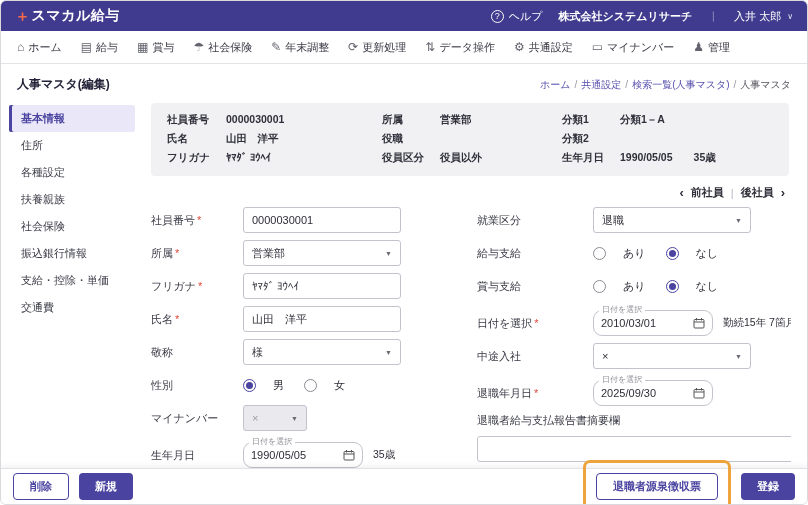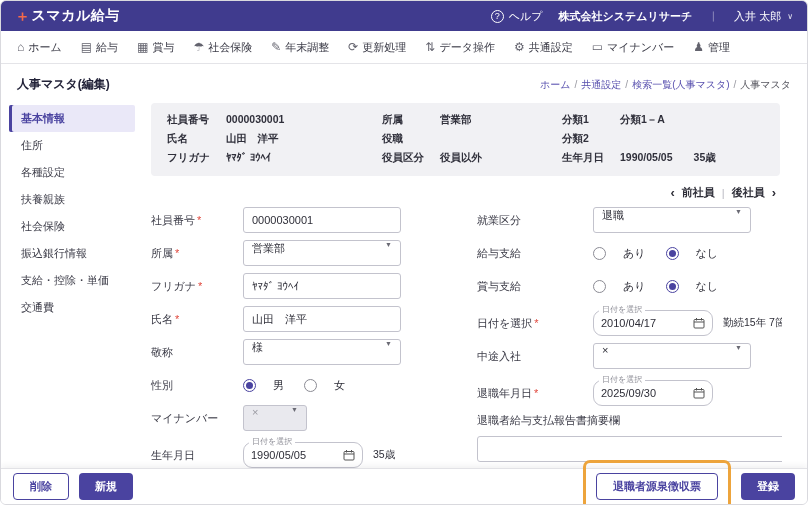--- a/index.html
+++ b/index.html
@@ -25,21 +25,21 @@
   .nav-glyph { color: #63636e; font-size: 12px; line-height: 1; }
 
   
   .content { flex: 1; display: flex; flex-direction: column; overflow: hidden; background: #fff; }
   .page-head { display: flex; align-items: baseline; justify-content: space-between; padding: 12px 16px 6px 16px; }
   .page-title { font-size: 12px; font-weight: bold; color: #222238; }
   .crumbs { font-size: 10px; color: #9a9aa2; display: flex; gap: 4px; align-items: baseline; }
   .crumb-link { color: #574fae; cursor: pointer; }
   .crumb-cur { color: #55555e; }
 
-  .body-row { flex: 1; display: flex; padding: 4px 25px 0 8px; overflow: hidden; }
+  .body-row { flex: 1; display: flex; padding: 4px 16px 0 8px; overflow: hidden; }
   .sidebar { width: 126px; flex: 0 0 126px; padding-top: 2px; }
   .side-item { height: 27px; display: flex; align-items: center; padding-left: 12px; font-size: 11px; color: #3b3b47; border-radius: 2px; cursor: pointer; white-space: nowrap; }
   .side-item.active { background: #eae8f8; color: #4a43a0; font-weight: bold; box-shadow: inset 3px 0 0 #4a43a0; }
 
   .main { flex: 1; padding: 0 2px 0 16px; overflow: hidden; }
   .summary { background: #f1f1f4; border-radius: 4px; padding: 10px 16px 11px 16px; display: flex; gap: 30px; font-size: 10.5px; }
   .sumcol { display: grid; grid-template-columns: auto 1fr; column-gap: 16px; row-gap: 5px; align-content: start; }
   .sumcol.c1 { min-width: 185px; }
   .sumcol.c2 { min-width: 150px; }
   .sl { color: #30303b; font-weight: 600; white-space: nowrap; min-height: 12px; }
@@ -54,21 +54,21 @@
   .fcol.left { width: 302px; flex: 0 0 302px; }
   .fcol.right { flex: 1; }
   .frow { display: flex; align-items: center; margin-bottom: 7px; min-height: 26px; }
   .frow.mt { margin-top: 11px; }
   .flabel { font-size: 11px; color: #3b3b47; flex: 0 0 auto; }
   .fcol.left .flabel { width: 92px; }
   .fcol.right .flabel { width: 116px; }
   .req { color: #e0473c; margin-left: 2px; }
 
   .tinput { height: 26px; border: 1px solid #c3c3cd; border-radius: 3px; padding: 0 8px; font-size: 11px; color: #2e2e38; width: 158px; background: #fff; font-family: inherit; }
-  .select { height: 26px; border: 1px solid #c3c3cd; border-radius: 3px; padding: 0 8px; font-size: 11px; color: #2e2e38; width: 158px; display: flex; justify-content: space-between; background: #fff; cursor: pointer; }
+  .select { height: 26px; border: 1px solid #c3c3cd; border-radius: 3px; padding: 0 8px; font-size: 11px; color: #2e2e38; width: 158px; display: flex; align-items: center; justify-content: space-between; background: #fff; cursor: pointer; }
   .chev { font-size: 7px; color: #6a6a74; }
   .select.disabled { background: #e9e9ee; color: #9a9aa2; width: 64px; cursor: default; }
 
   .datebox { position: relative; height: 26px; border: 1px solid #c3c3cd; border-radius: 9px; padding: 0 7px; display: flex; align-items: center; justify-content: space-between; width: 120px; font-size: 11px; color: #2e2e38; background: #fff; cursor: pointer; }
   .float { position: absolute; top: -7px; left: 5px; font-size: 8px; color: #8d8d96; background: #fff; padding: 0 3px; white-space: nowrap; }
   .suffix { font-size: 10.5px; color: #2e2e38; margin-left: 10px; white-space: nowrap; }
 
   .radio-group { display: flex; gap: 20px; align-items: center; }
   .radio { display: flex; align-items: center; gap: 17px; font-size: 11px; color: #2e2e38; cursor: pointer; }
   .rdot { width: 13px; height: 13px; border: 1.5px solid #8b8b94; border-radius: 50%; position: relative; background: #fff; flex: 0 0 13px; }
@@ -317,21 +317,21 @@
                 <span class="radio">
                   <span class="rdot checked"></span>
                   <span>なし</span>
                 </span>
               </div>
             </div>
             <div class="frow mt">
               <span class="flabel"><span>日付を選択</span><span class="req">*</span></span>
               <div class="datebox">
                 <span class="float">日付を選択</span>
-                <span>2010/04/17</span>
+                <span>2010/03/01</span>
                 <svg class="cal-icon" width="12" height="12" viewBox="0 0 12 12">
                     <rect x="1" y="2.5" width="10" height="8.5" rx="1" fill="none" stroke="#555" stroke-width="1"></rect>
                     <line x1="1" y1="5" x2="11" y2="5" stroke="#555" stroke-width="1"></line>
                     <line x1="3.5" y1="1" x2="3.5" y2="3.5" stroke="#555" stroke-width="1"></line>
                     <line x1="8.5" y1="1" x2="8.5" y2="3.5" stroke="#555" stroke-width="1"></line>
                   </svg>
               </div>
               <span class="suffix">勤続15年 7箇月</span>
             </div>
             <div class="frow">

